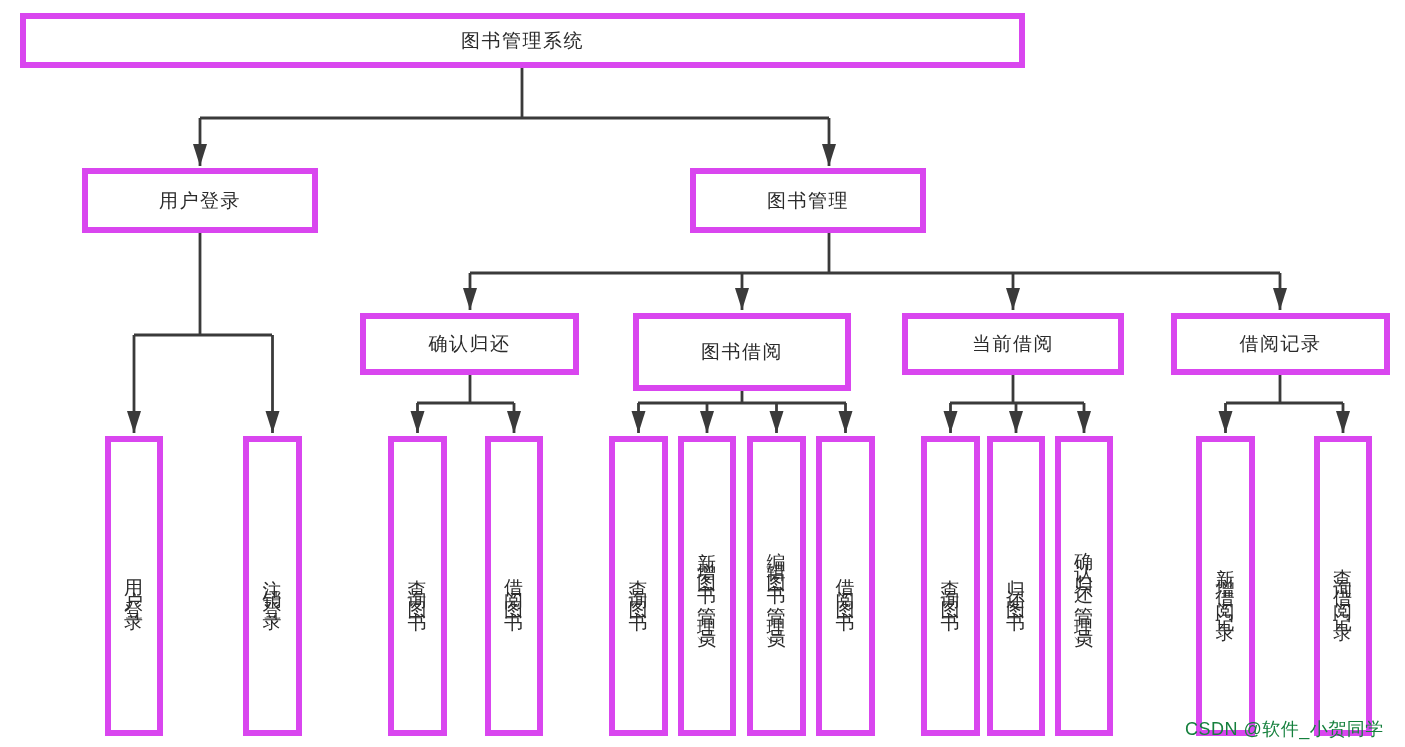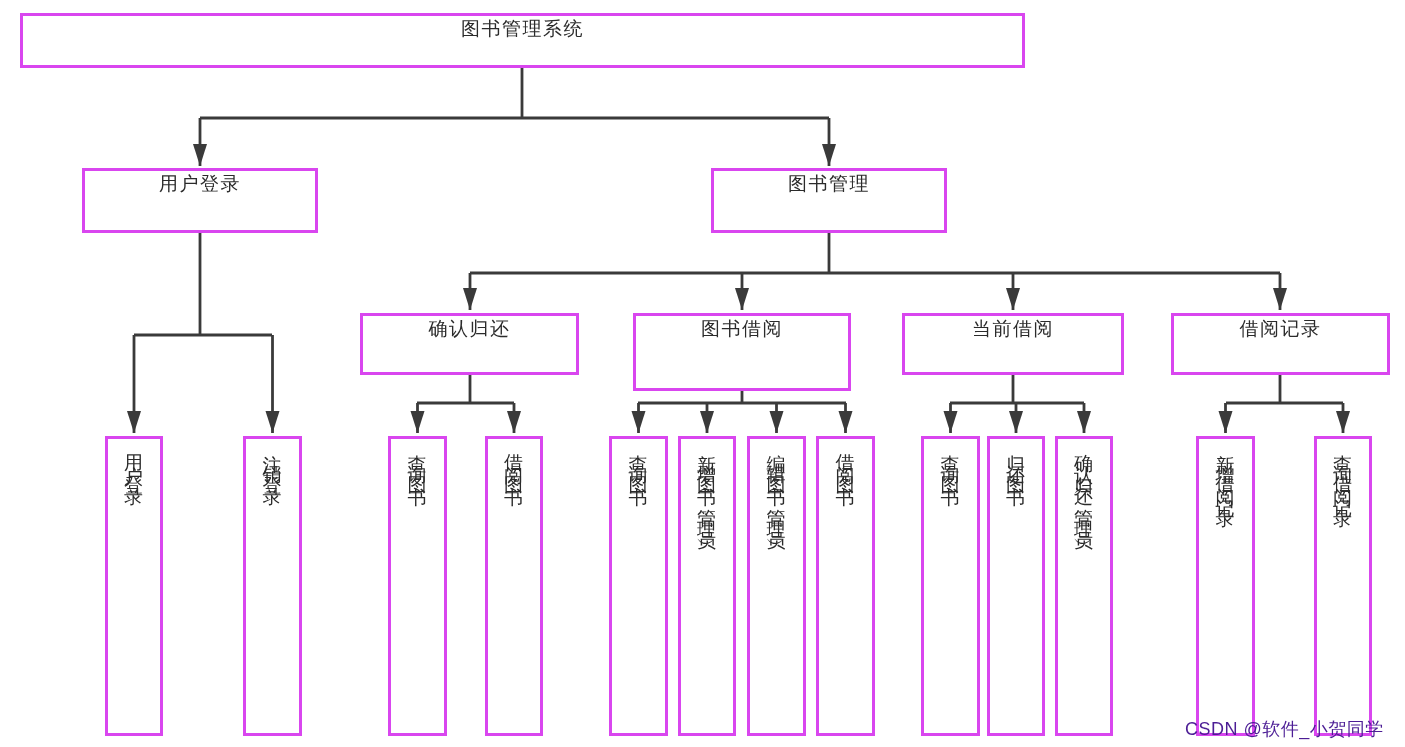--- a/index.html
+++ b/index.html
@@ -8,23 +8,23 @@
     width:1405px;height:747px;
     background:#ffffff;
     font-family:"Liberation Sans","DejaVu Sans",sans-serif;
     overflow:hidden;
   }
   #wires{position:absolute;left:0;top:0;width:1405px;height:747px;}
   .box{
     position:absolute;
     box-sizing:border-box;
     background:#ffffff;
-    border:3px solid #d946ef;
+    border:6px solid #d946ef;
     display:flex;
-    align-items:flex-start;
+    align-items:center;
     justify-content:center;
     color:#2b2b2b;
   }
   .hlabel{
     font-size:19px;
     letter-spacing:1.5px;
     white-space:nowrap;
   }
   .leaf .vlabel{
     writing-mode:vertical-rl;
@@ -32,21 +32,21 @@
     font-size:19px;
     letter-spacing:11px;
     line-height:1;
   }
   .watermark{
     position:absolute;
     left:1185px;
     top:717px;
     font-size:18px;
     letter-spacing:0.5px;
-    color:#4c1d95;
+    color:#15803d;
     white-space:nowrap;
   }
 </style>
 </head>
 <body>
 
 <div id="stage">
 
   <svg id="wires" viewBox="0 0 1405 747" xmlns="http://www.w3.org/2000/svg">
     <defs>
@@ -112,21 +112,21 @@
     </g>
   </svg>
 
   <div class="box" style="left:20px;top:13px;width:1005px;height:55px">
     <span class="hlabel">图书管理系统</span>
   </div>
 
   <div class="box" style="left:82px;top:168px;width:236px;height:65px">
     <span class="hlabel">用户登录</span>
   </div>
-  <div class="box" style="left:711px;top:168px;width:236px;height:65px">
+  <div class="box" style="left:690px;top:168px;width:236px;height:65px">
     <span class="hlabel">图书管理</span>
   </div>
 
   <div class="box" style="left:360px;top:313px;width:219px;height:62px">
     <span class="hlabel">确认归还</span>
   </div>
   <div class="box" style="left:633px;top:313px;width:218px;height:78px">
     <span class="hlabel">图书借阅</span>
   </div>
   <div class="box" style="left:1171px;top:313px;width:219px;height:62px">

